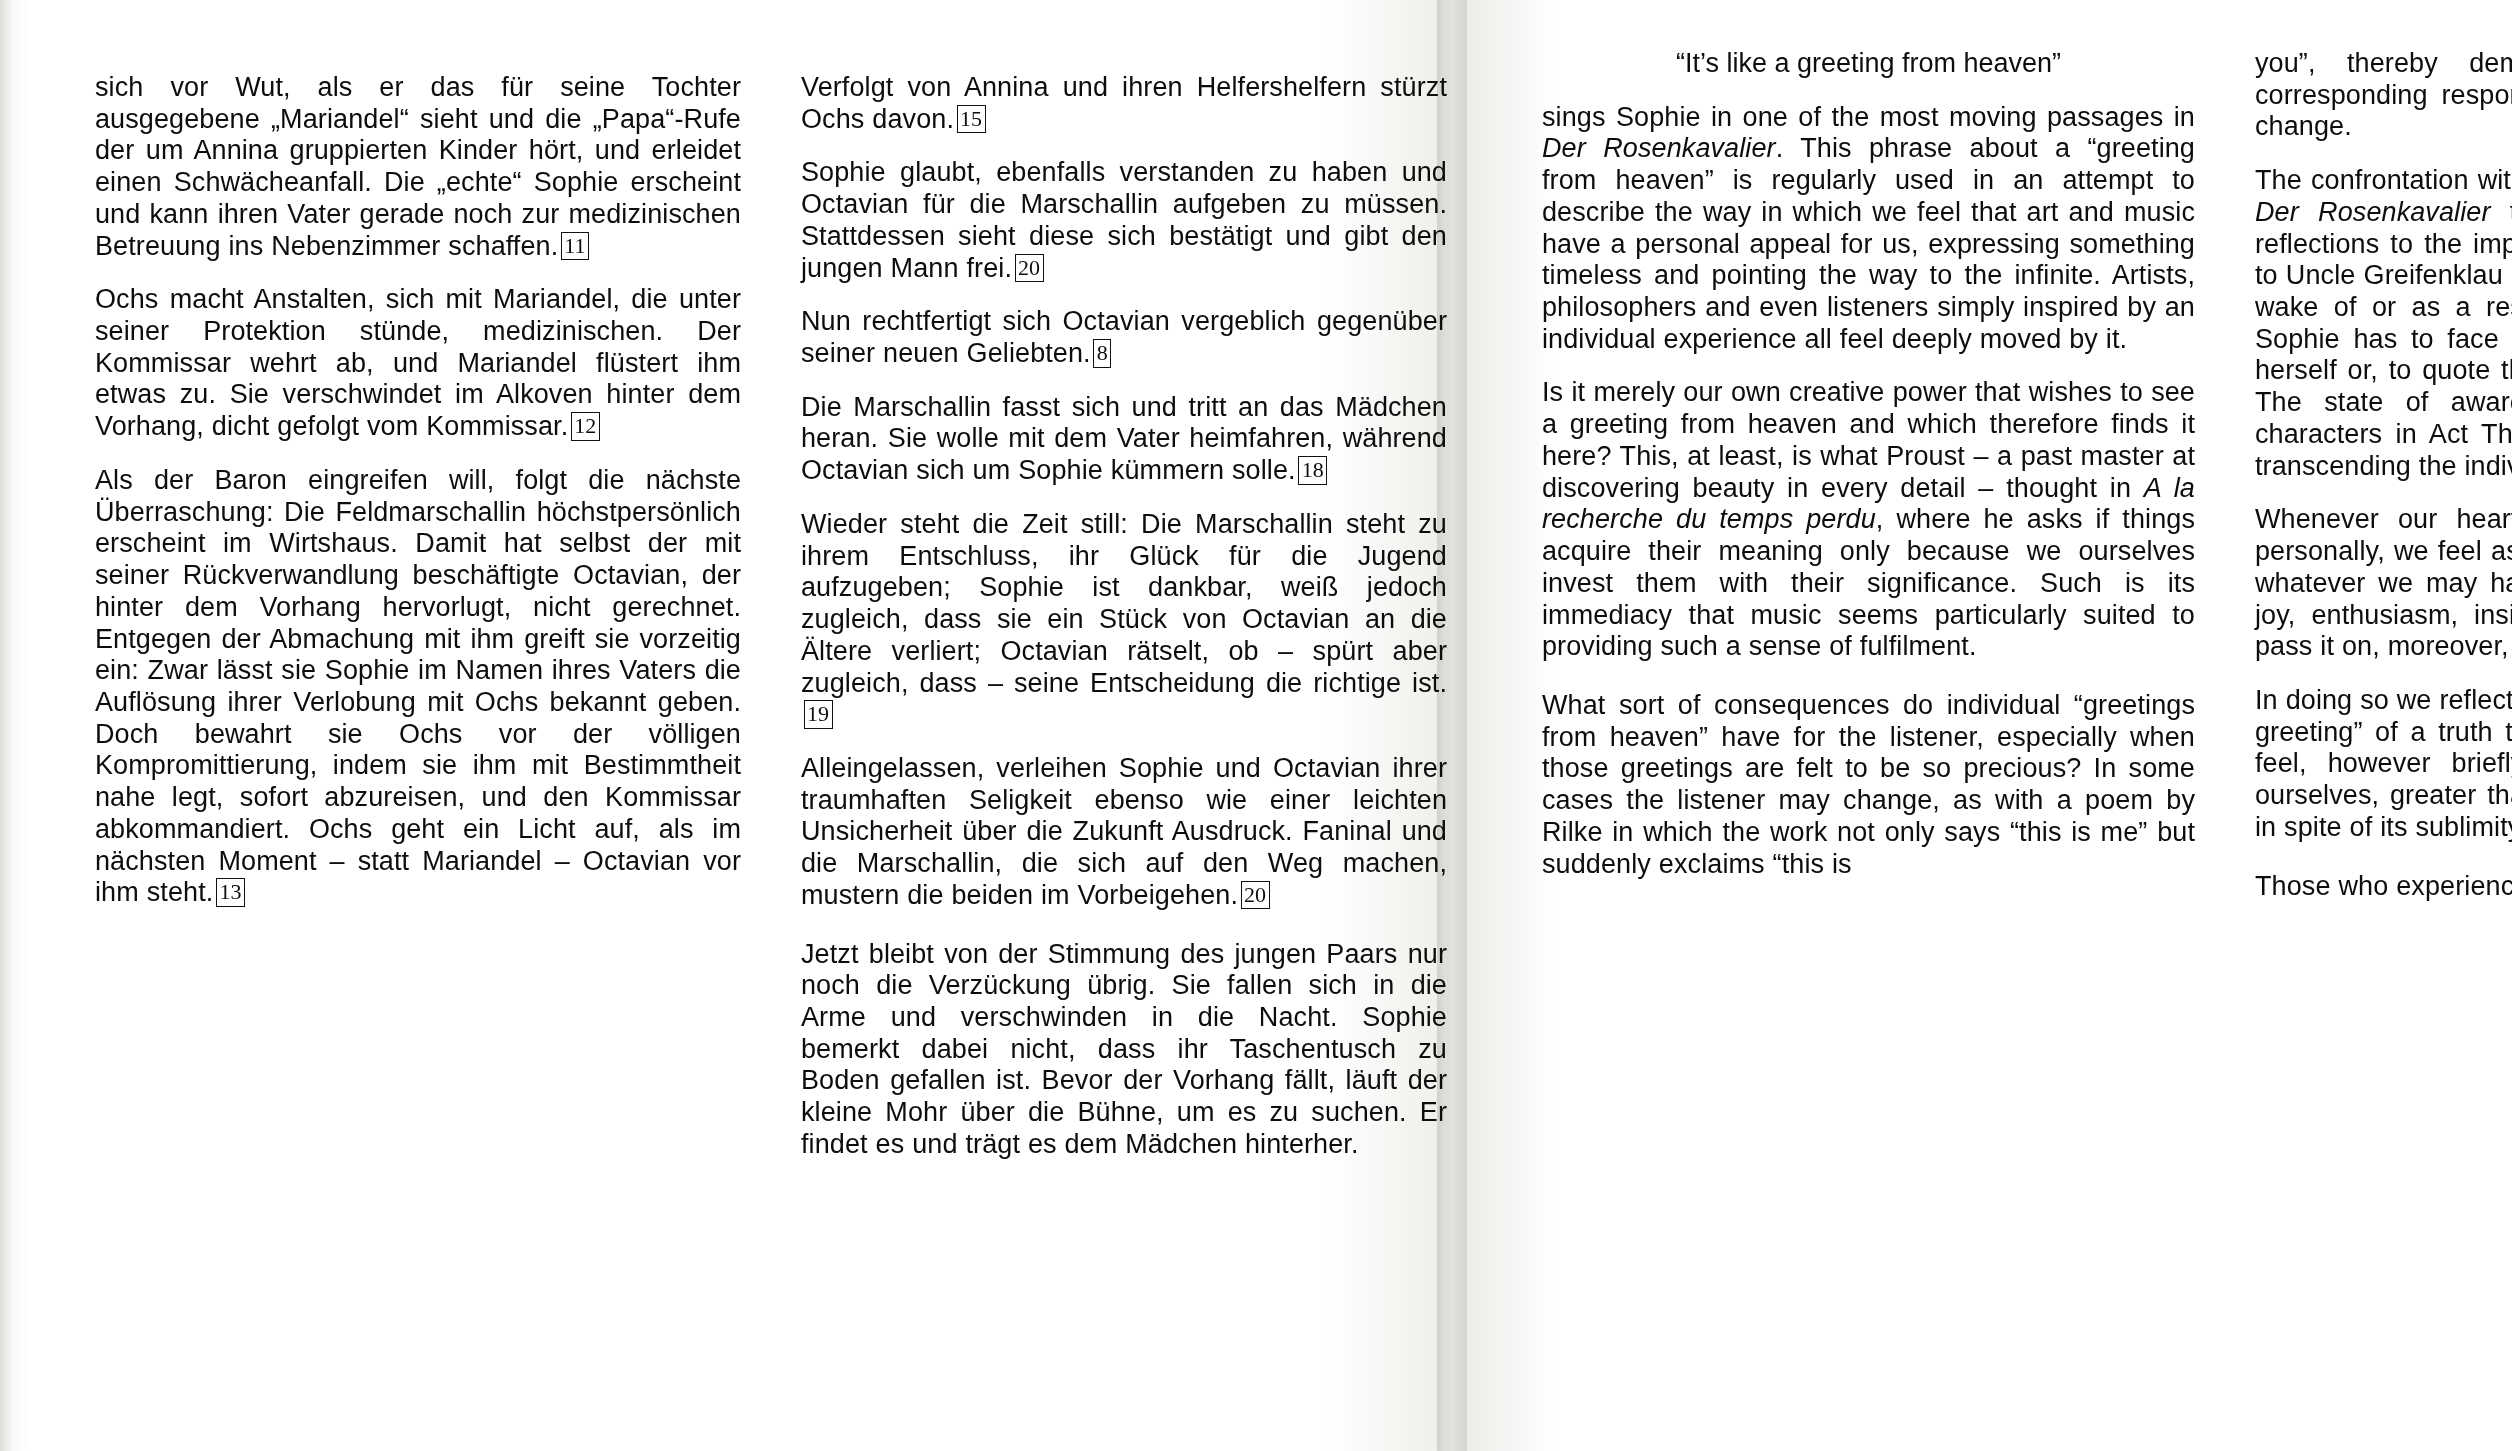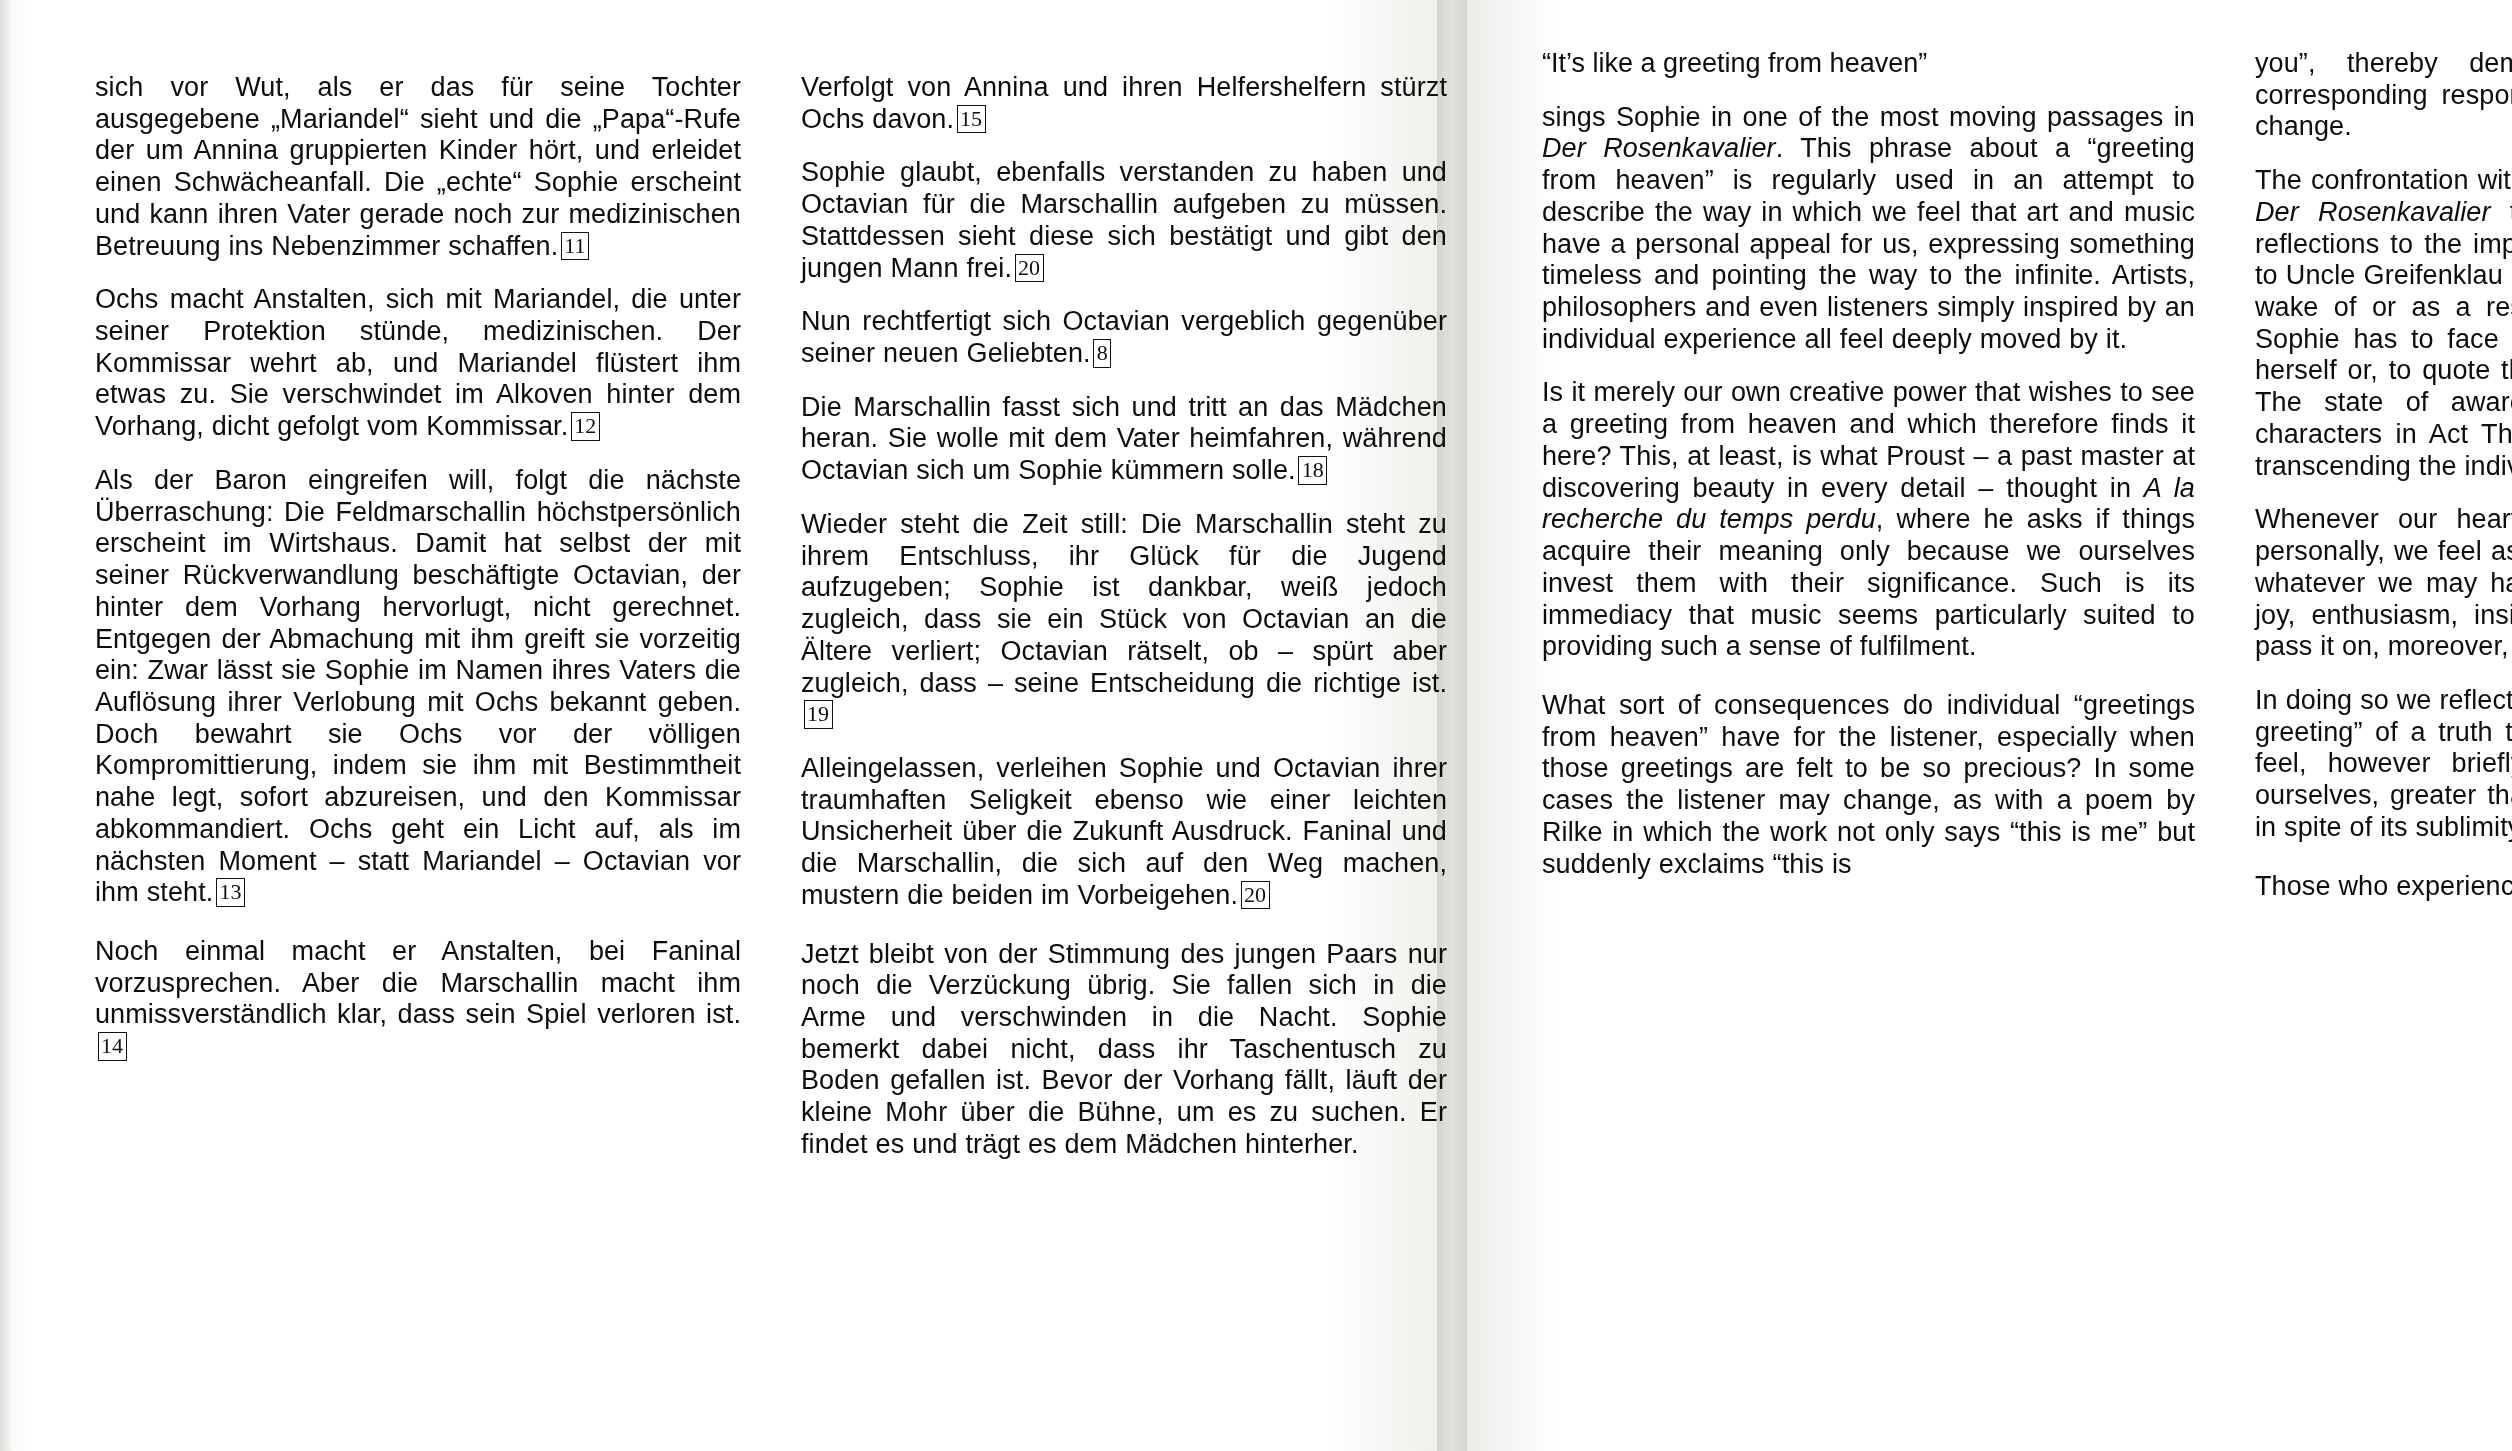--- a/index.html
+++ b/index.html
@@ -79,21 +79,21 @@
     word-spacing: 0.01em;
     letter-spacing: 0.004em;
     font-weight: 400;
     -webkit-font-smoothing: antialiased;
   }
   p.para.last { margin-bottom: 0; margin-top: 27px; }
   p.quote {
     margin: 0 0 22px 0;
     font-size: 27px;
     line-height: 1.175;
-    text-align: left;
+    text-align: center;
   }
   .it { font-style: italic; }
   
   .num {
     display: inline-block;
     border: 1.5px solid #111;
     font-size: 22px;
     line-height: 1;
     padding: 2px 2.5px 2.5px 2.5px;
     margin: 0 1px 0 2.5px;
@@ -107,21 +107,20 @@
 
 <div class="spread">
 
   <div class="page page-left">
     <div class="edge-shadow-left"></div>
     <div class="columns">
       <div class="col col-1" id="lp-c1">
           <p class="para"><span>sich vor Wut, als er das für seine Tochter ausgegebene „Mariandel“ sieht und die „Papa“-Rufe der um Annina gruppierten Kinder hört, und erleidet einen Schwächeanfall. Die „echte“ Sophie erscheint und kann ihren Vater gerade noch zur medizinischen Betreuung ins Nebenzimmer schaffen.</span><span class="num">11</span></p>
           <p class="para"><span>Ochs macht Anstalten, sich mit Mariandel, die unter seiner Protektion stünde, medizinischen. Der Kommissar wehrt ab, und Mariandel flüstert ihm etwas zu. Sie verschwindet im Alkoven hinter dem Vorhang, dicht gefolgt vom Kommissar.</span><span class="num">12</span></p>
           <p class="para"><span>Als der Baron eingreifen will, folgt die nächste Überraschung: Die Feldmarschallin höchstpersönlich erscheint im Wirtshaus. Damit hat selbst der mit seiner Rückverwandlung beschäftigte Octavian, der hinter dem Vorhang hervorlugt, nicht gerechnet. Entgegen der Abmachung mit ihm greift sie vorzeitig ein: Zwar lässt sie Sophie im Namen ihres Vaters die Auflösung ihrer Verlobung mit Ochs bekannt geben. Doch bewahrt sie Ochs vor der völligen Kompromittierung, indem sie ihm mit Bestimmtheit nahe legt, sofort abzureisen, und den Kommissar abkommandiert. Ochs geht ein Licht auf, als im nächsten Moment – statt Mariandel – Octavian vor ihm steht.</span><span class="num">13</span></p>
-          <p class="para last"><span>Noch einmal macht er Anstalten, bei Faninal vorzusprechen. Aber die Marschallin macht ihm unmissverständlich klar, dass sein Spiel verloren ist.</span><span class="num">14</span></p>
         </div>
       <div class="col col-2" id="lp-c2">
           <p class="para"><span>Verfolgt von Annina und ihren Helfershelfern stürzt Ochs davon.</span><span class="num">15</span></p>
           <p class="para"><span>Sophie glaubt, ebenfalls verstanden zu haben und Octavian für die Marschallin aufgeben zu müssen. Stattdessen sieht diese sich bestätigt und gibt den jungen Mann frei.</span><span class="num">20</span></p>
           <p class="para"><span>Nun rechtfertigt sich Octavian vergeblich gegenüber seiner neuen Geliebten.</span><span class="num">8</span></p>
           <p class="para"><span>Die Marschallin fasst sich und tritt an das Mädchen heran. Sie wolle mit dem Vater heimfahren, während Octavian sich um Sophie kümmern solle.</span><span class="num">18</span></p>
           <p class="para"><span>Wieder steht die Zeit still: Die Marschallin steht zu ihrem Entschluss, ihr Glück für die Jugend aufzugeben; Sophie ist dankbar, weiß jedoch zugleich, dass sie ein Stück von Octavian an die Ältere verliert; Octavian rätselt, ob – spürt aber zugleich, dass – seine Entscheidung die richtige ist.</span><span class="num">19</span></p>
           <p class="para"><span>Alleingelassen, verleihen Sophie und Octavian ihrer traumhaften Seligkeit ebenso wie einer leichten Unsicherheit über die Zukunft Ausdruck. Faninal und die Marschallin, die sich auf den Weg machen, mustern die beiden im Vorbeigehen.</span><span class="num">20</span></p>
           <p class="para last"><span>Jetzt bleibt von der Stimmung des jungen Paars nur noch die Verzückung übrig. Sie fallen sich in die Arme und verschwinden in die Nacht. Sophie bemerkt dabei nicht, dass ihr Taschentusch zu Boden gefallen ist. Bevor der Vorhang fällt, läuft der kleine Mohr über die Bühne, um es zu suchen. Er findet es und trägt es dem Mädchen hinterher.</span></p>
         </div>

